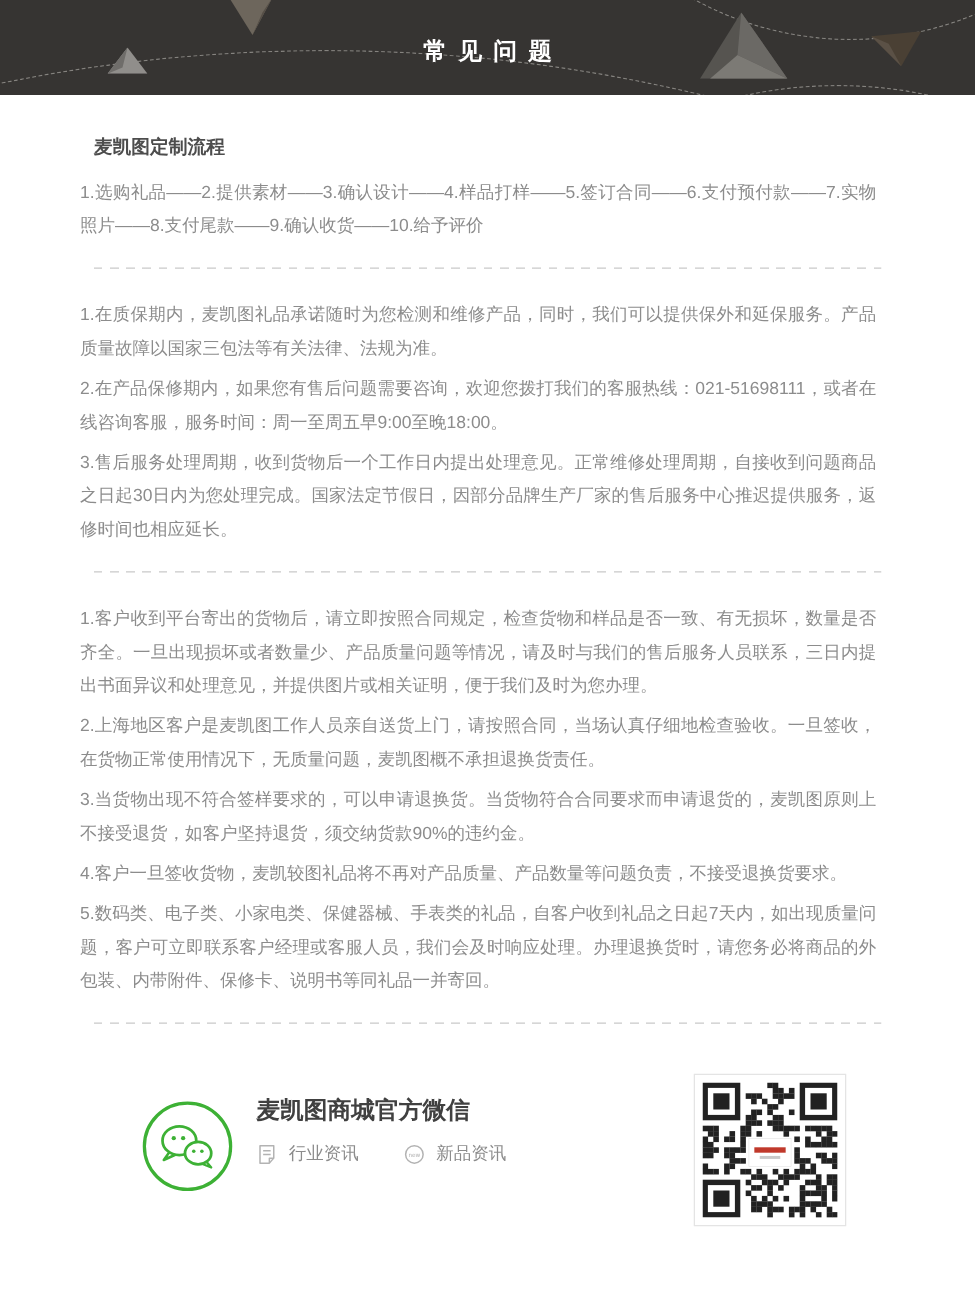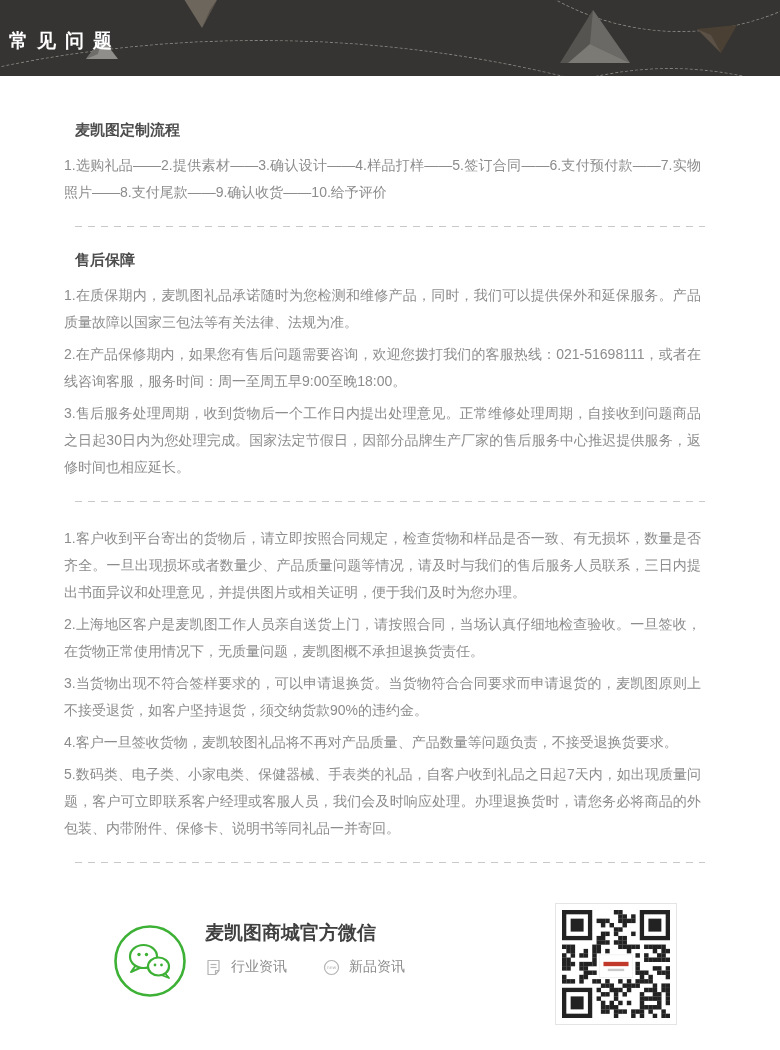--- a/index.html
+++ b/index.html
@@ -7,35 +7,35 @@
   body {
     width:780px; height:1050px; margin:0 auto; overflow:hidden;
     font-family:"Liberation Sans","DejaVu Sans",sans-serif;
   }
 
   
   .banner {
     position:relative; height:76px; background:#363432; overflow:hidden;
   }
   .banner-title {
-    position:absolute; left:0; right:0; top:28px; text-align:left;
+    position:absolute; left:0; right:0; top:28px; text-align:center;
     color:#ffffff; font-size:19px; font-weight:bold; letter-spacing:9px;
     text-indent:9px;
   }
   .dashed-circle {
     position:absolute; border:1px dashed #85837f; border-radius:50%;
   }
   .c1 { width:2600px; height:2600px; left:-1040px; top:40px; }
   .c2 { width:700px;  height:700px;  left:320px;  top:68px;  }
   .c3 { width:520px;  height:520px;  left:420px;  top:-488px; }
   .c4 { width:560px;  height:560px;  left:708px;  top:50px;  }
   .tri { position:absolute; }
 
   
-  .content { padding:12px 75px 0 60px; }
+  .content { padding:0 75px 0 60px; }
   .section-heading {
     margin:0 0 0 15px; font-size:15px; font-weight:bold; color:#4d4d4d;
     line-height:20px;
   }
   .sec-first .section-heading { padding-top:32px; }
   .paragraphs p {
     margin:5px 4px 0; font-size:14px; color:#8c8c8c; line-height:27px;
     text-align:justify;
   }
   .paragraphs p:first-child { margin-top:12px; }
@@ -95,21 +95,20 @@
   <div class="section sec-first">
     <h2 class="section-heading">麦凯图定制流程</h2>
     <div class="paragraphs">
       <p>1.选购礼品——2.提供素材——3.确认设计——4.样品打样——5.签订合同——6.支付预付款——7.实物照片——8.支付尾款——9.确认收货——10.给予评价</p>
     </div>
   </div>
 
   <div class="divider"></div>
 
   <div class="section">
-    <h2 class="section-heading">售后保障</h2>
     <div class="paragraphs">
       <p>1.在质保期内，麦凯图礼品承诺随时为您检测和维修产品，同时，我们可以提供保外和延保服务。产品质量故障以国家三包法等有关法律、法规为准。</p>
       <p>2.在产品保修期内，如果您有售后问题需要咨询，欢迎您拨打我们的客服热线：021-51698111，或者在线咨询客服，服务时间：周一至周五早9:00至晚18:00。</p>
       <p>3.售后服务处理周期，收到货物后一个工作日内提出处理意见。正常维修处理周期，自接收到问题商品之日起30日内为您处理完成。国家法定节假日，因部分品牌生产厂家的售后服务中心推迟提供服务，返修时间也相应延长。</p>
     </div>
   </div>
 
   <div class="divider"></div>
 
   <div class="section">

